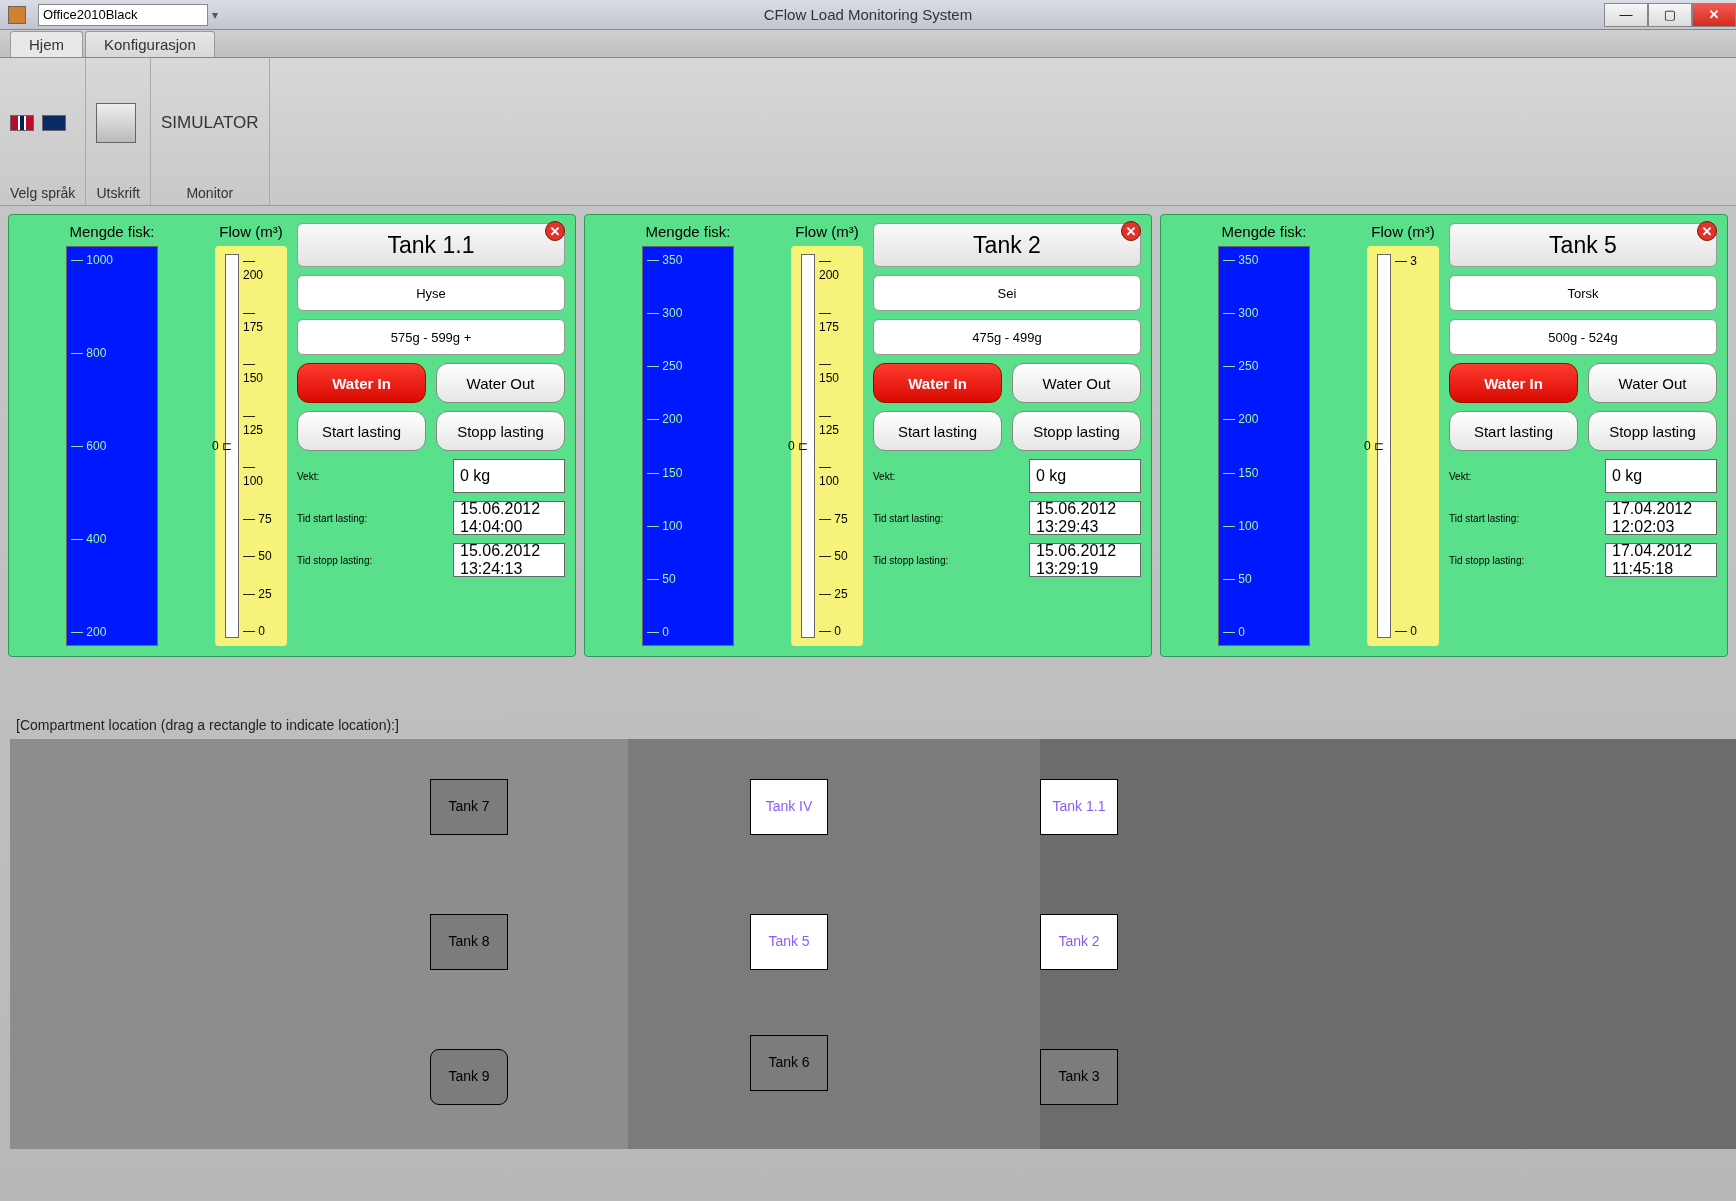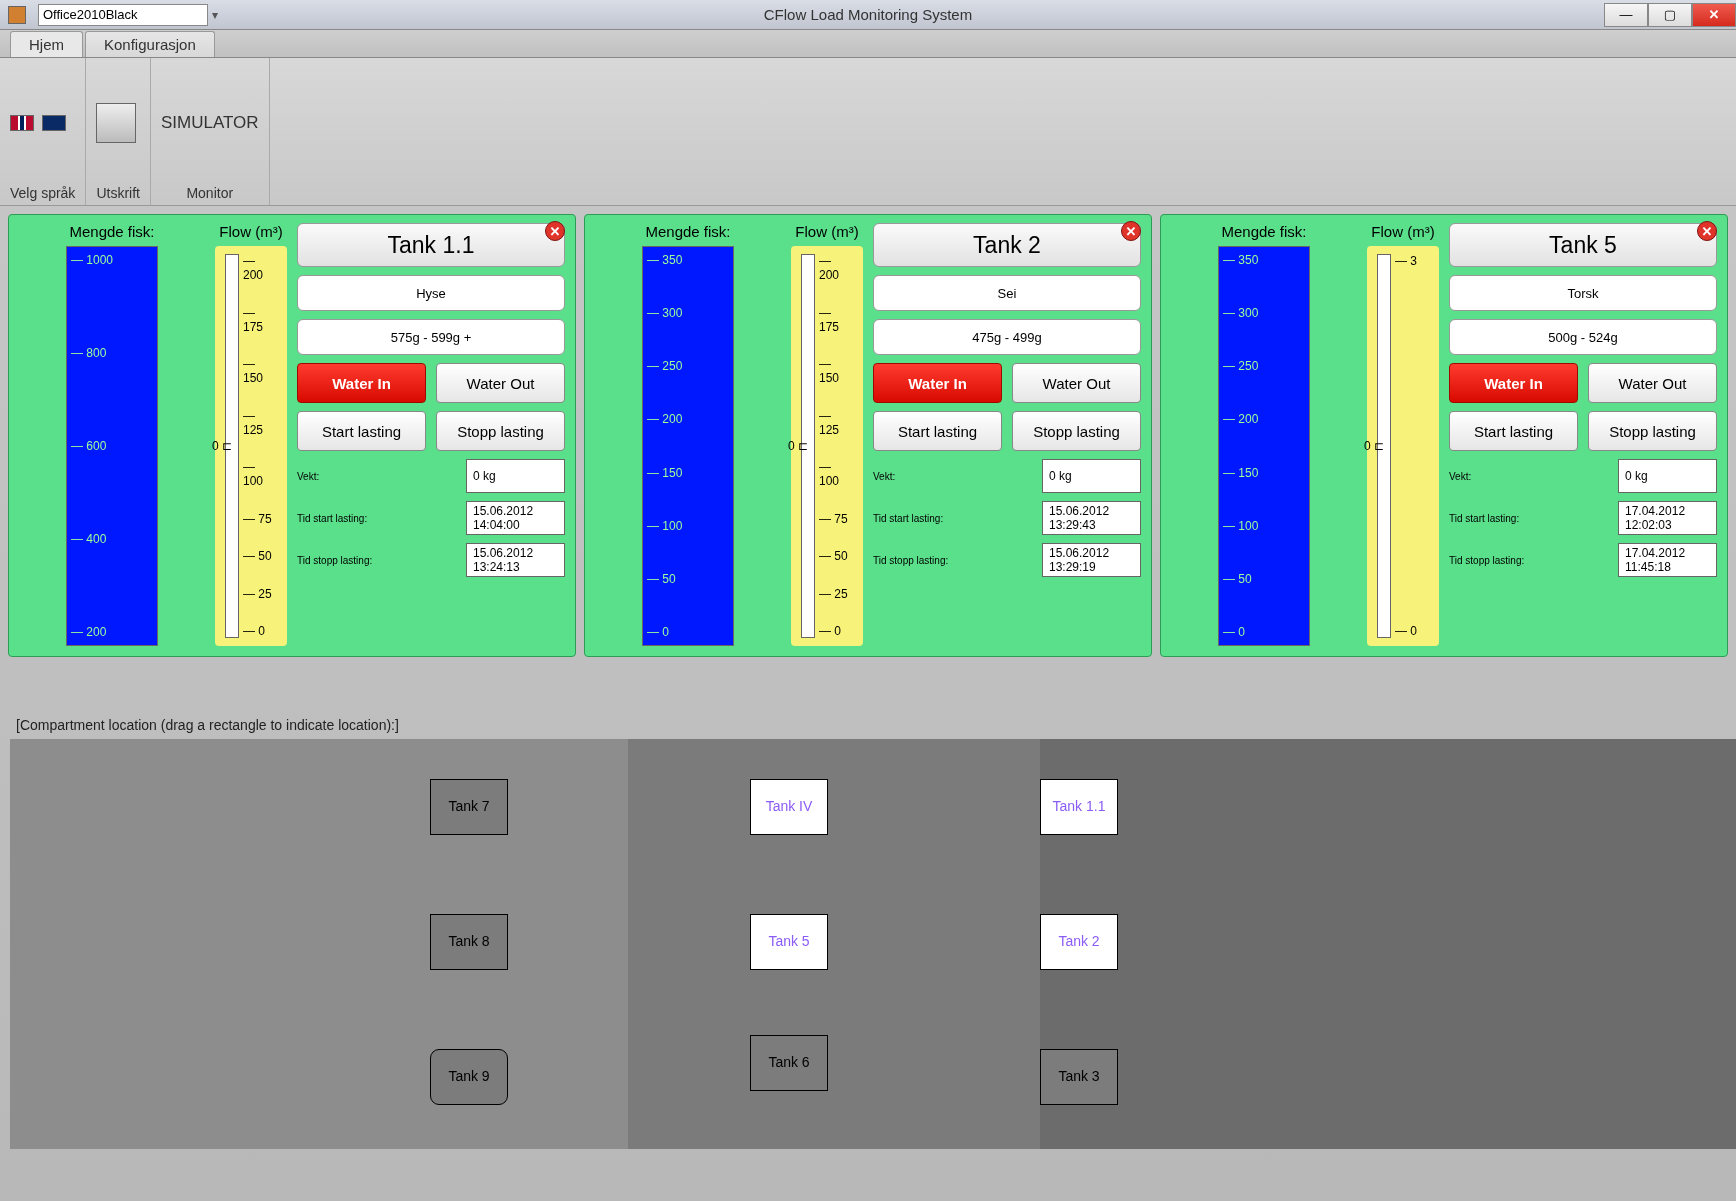--- a/index.html
+++ b/index.html
@@ -43,26 +43,26 @@
 .bar-fill.blue { background:#0018ff; }
 .ticks { display:flex; flex-direction:column; justify-content:space-between; font-size:12px; color:#000; width:34px; }
 .ticks div { display:flex; align-items:center; gap:2px; }
 .flow-col .bar-track { width:22px; }
 .flow-marker { position:absolute; left:-14px; transform:translateY(-50%); font-size:12px; }
 
 .controls { flex:1; display:flex; flex-direction:column; gap:8px; min-width:0; }
 .big-field { height:44px; background:linear-gradient(#fafafa,#e2e2e2); border:1px solid #999; border-radius:6px; display:flex; align-items:center; justify-content:center; font-size:23px; font-weight:500; }
 .med-field { height:36px; background:#fff; border:1px solid #999; border-radius:6px; display:flex; align-items:center; justify-content:center; font-size:13px; }
 .btn-row { display:flex; gap:10px; }
-.tank-btn { flex:1; height:40px; border:1px solid #888; border-radius:4px; background:linear-gradient(#fff,#e6e6e6); font-size:15px; display:flex; align-items:center; justify-content:center; cursor:pointer; }
+.tank-btn { flex:1; height:40px; border:1px solid #888; border-radius:12px; background:linear-gradient(#fff,#e6e6e6); font-size:15px; display:flex; align-items:center; justify-content:center; cursor:pointer; }
 .tank-btn.red { background:linear-gradient(#ff3b30,#d80a00); color:#fff; font-weight:600; border-color:#9c0a00; }
 .tank-btn.sm { height:40px; }
 .info-row { display:flex; align-items:center; gap:6px; }
 .info-label { width:150px; font-size:10px; color:#000; }
-.info-val { flex:1; height:26px; background:#fff; border:1px solid #666; font-size:12px; padding:16px 6px; display:flex; align-items:center;margin-left:13px; }
+.info-val { flex:1; height:26px; background:#fff; border:1px solid #666; font-size:16px; padding:16px 6px; display:flex; align-items:center; }
 
 
 .comp-section { margin:60px 10px 0 10px; }
 .comp-label { font-size:14px; color:#222; margin:0 0 6px 6px; }
 .ship { position:relative; height:410px; width:100%; }
 .ship-body { position:absolute; inset:0; }
 .ship-seg { position:absolute; top:0; bottom:0; }
 .seg1 { left:0; width:36%; background:#8d8d8d; }
 .seg2 { left:36%; width:24%; background:#7b7b7b; }
 .seg3 { left:60%; width:25%; background:#6c6c6c; }

